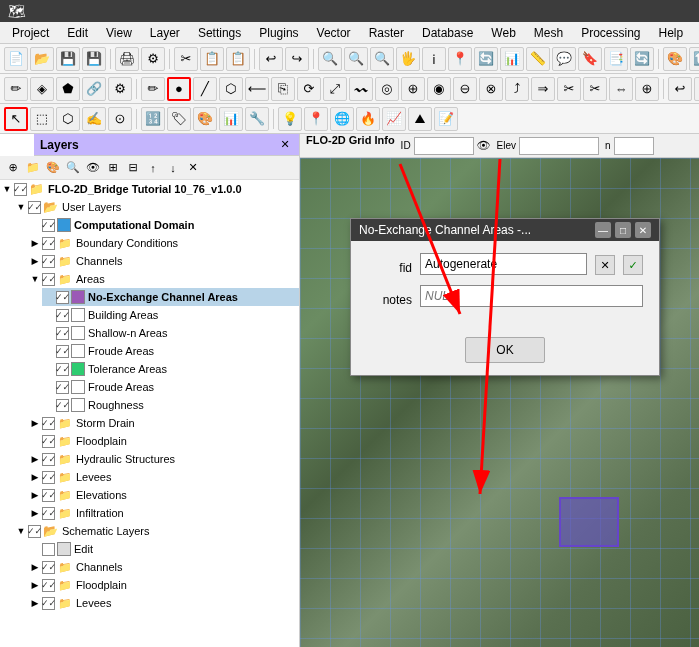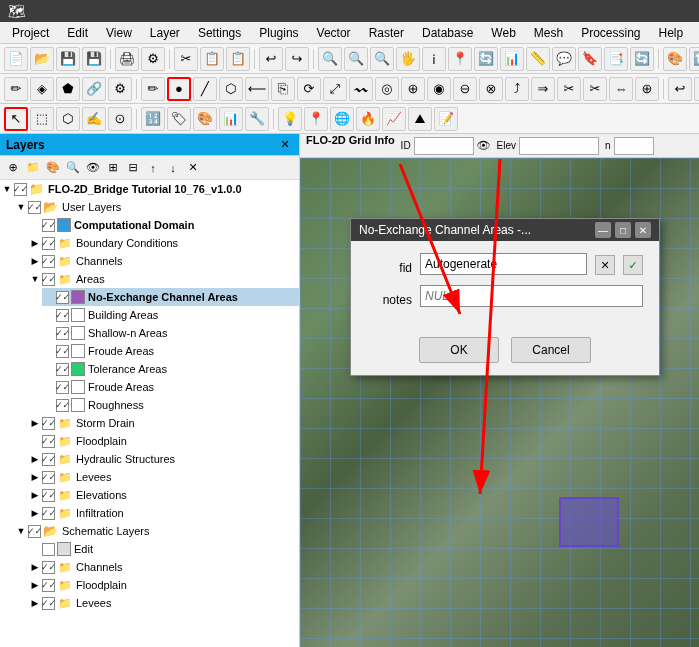--- a/index.html
+++ b/index.html
@@ -71,27 +71,28 @@
     
     .layers-panel {
       width: 300px;
       background: #fff;
       border-right: 1px solid #ccc;
       display: flex;
       flex-direction: column;
       overflow: hidden;
     }
     .panel-header {
-      background: #0ea5e9;
+      background: #c4b5fd;
       border-bottom: 1px solid #ccc;
       padding: 3px 6px;
       display: flex;
       align-items: center;
       justify-content: space-between;
       height: 22px;
+      margin-left: 34px;
     }
     .panel-title { font-size: 12px; font-weight: bold; }
     .panel-controls { display: flex; gap: 2px; }
     .panel-btn { width: 16px; height: 16px; cursor: pointer; display: flex; align-items: center; justify-content: center; font-size: 11px; }
 
     .layer-toolbar {
       background: #f0f0f0;
       border-bottom: 1px solid #ddd;
       height: 24px;
       display: flex;
@@ -747,21 +748,20 @@
             <div class="clear-btn">✕</div>
             <div class="check-btn">✓</div>
           </div>
           <div class="form-row">
             <span class="form-label">notes</span>
             <input class="form-input form-input-italic" placeholder="NULL" value="" style="">
           </div>
         </div>
         <div class="modal-footer">
           <button class="dialog-btn">OK</button>
-          <button class="dialog-btn">Cancel</button>
         </div>
       </div>
     </div>
 
     <svg class="arrows-svg" viewBox="0 0 399 513">
       <defs>
         <marker id="arrowhead" markerWidth="8" markerHeight="6" refX="8" refY="3" orient="auto">
           <polygon points="0 0, 8 3, 0 6" fill="red"></polygon>
         </marker>
       </defs>

